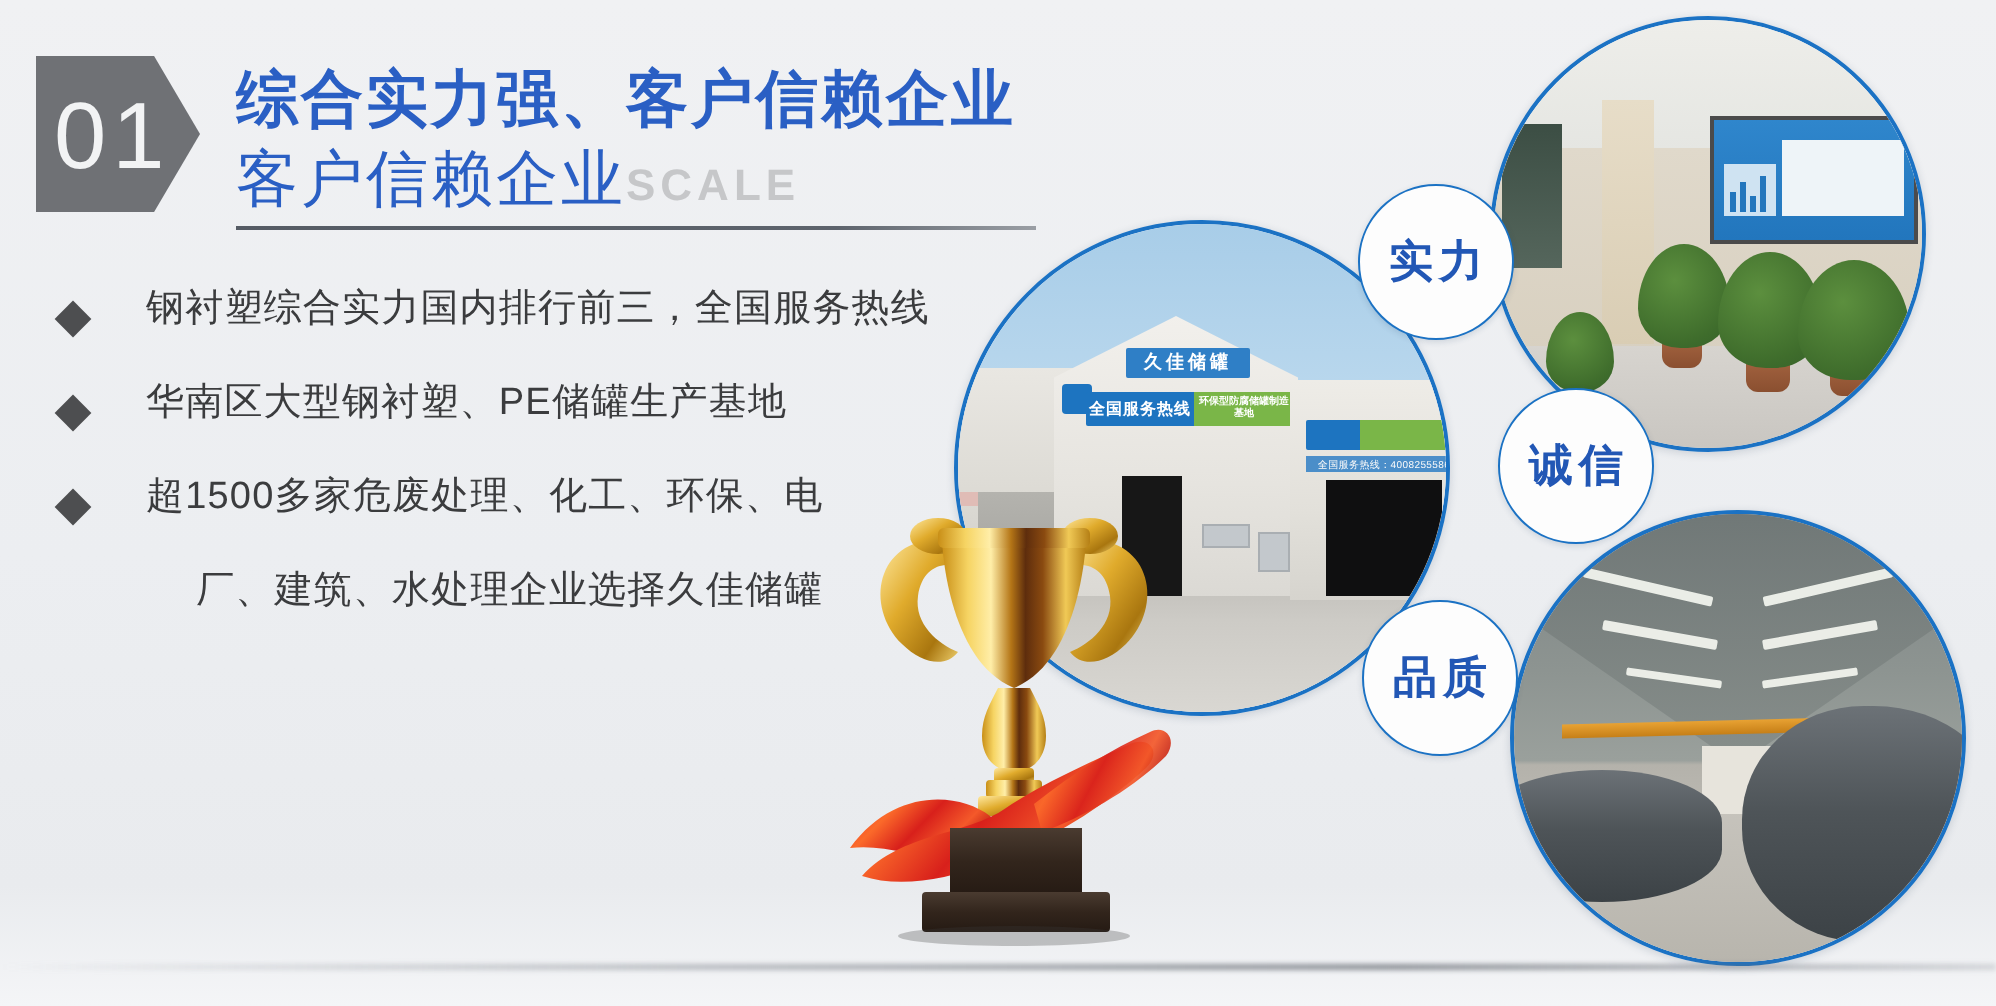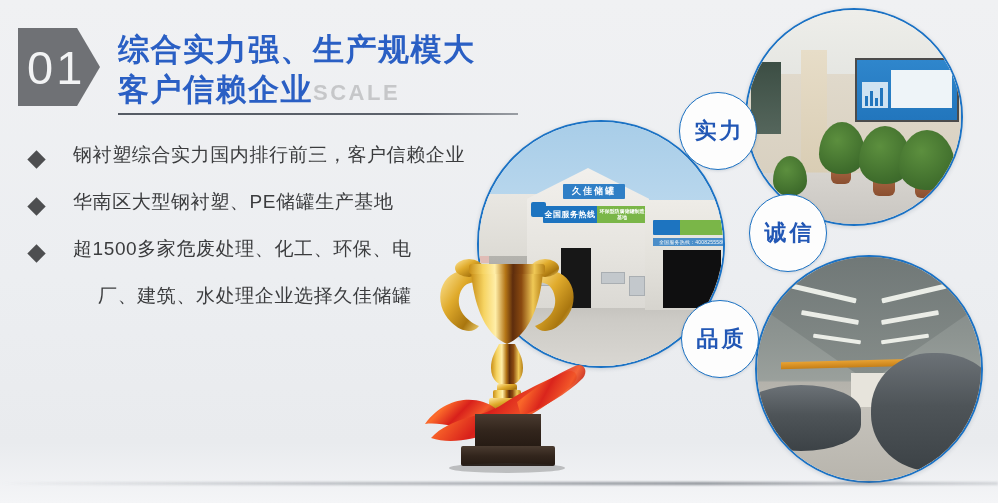--- a/index.html
+++ b/index.html
@@ -77,21 +77,21 @@
   }
   .headline-line2 {
     display: flex;
     align-items: baseline;
     line-height: 1.28;
     white-space: nowrap;
   }
   .headline-cn2 {
     color: #2a5fc4;
     font-size: 31px;
-    font-weight: 700;
+    font-weight: 400;
     letter-spacing: 1.5px;
   }
   .headline-en {
     color: #c6c7c9;
     font-size: 22px;
     font-weight: 700;
     letter-spacing: 2.5px;
     margin-left: 0;
   }
 
@@ -150,21 +150,21 @@
   .photo-circle {
     position: absolute;
     border-radius: 50%;
     overflow: hidden;
     border: 2px solid #1b72c4;
     box-shadow: 0 1px 4px rgba(40,60,90,0.18);
   }
 
   
   .circle-factory {
-    left: 22px; top: 120px;
+    left: 22px; top: 110px;
     width: 248px; height: 248px;
   }
   
   .fx-sky {
     position: absolute; inset: 0;
     background: linear-gradient(180deg, #a8cde8 0%, #bcd9ee 40%, #d2e5f3 70%, #dde9f2 100%);
   }
   
   .fx-ground {
     position: absolute; left: 0; right: 0; bottom: 0;
@@ -434,37 +434,37 @@
 
   <div class="left-col">
 
     <div class="headline-row">
 
       <div class="num-badge">
         <span class="num-badge-text">01</span>
       </div>
 
       <div class="headline-text">
-        <div class="headline-line1">综合实力强、生产规模大</div>
+        <div class="headline-line1">综合实力强、客户信赖企业</div>
         <div class="headline-line2">
           <span class="headline-cn2">客户信赖企业</span>
           <span class="headline-en">SCALE</span>
         </div>
       </div>
 
     </div>
 
     <div class="divider"></div>
 
     <div class="bullets">
 
       <div class="bullet">
         <div class="diamond"></div>
         <div class="bullet-body">
-          <div class="bullet-line">钢衬塑综合实力国内排行前三，客户信赖企业</div>
+          <div class="bullet-line">钢衬塑综合实力国内排行前三，全国服务热线</div>
         </div>
       </div>
 
       <div class="bullet">
         <div class="diamond"></div>
         <div class="bullet-body">
           <div class="bullet-line">华南区大型钢衬塑、PE储罐生产基地</div>
         </div>
       </div>
 

